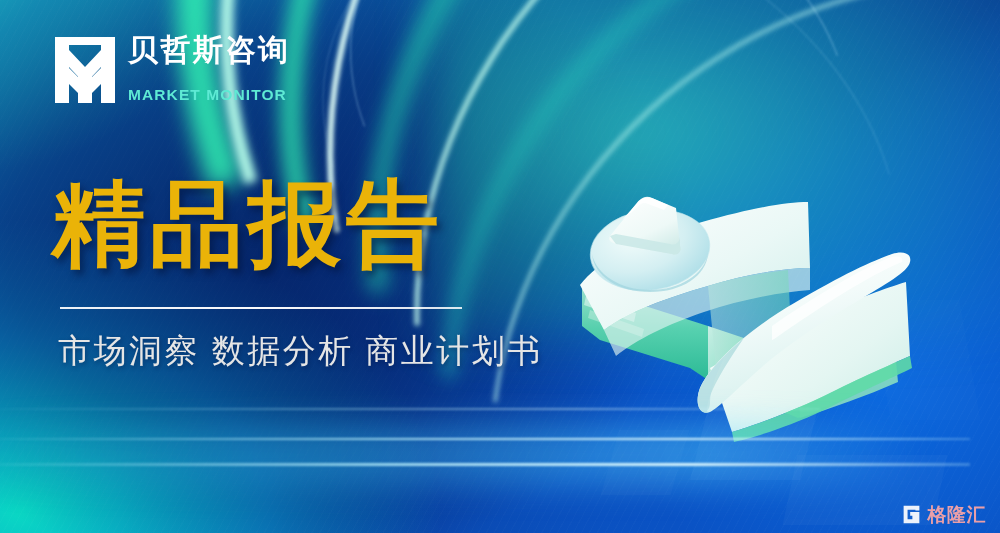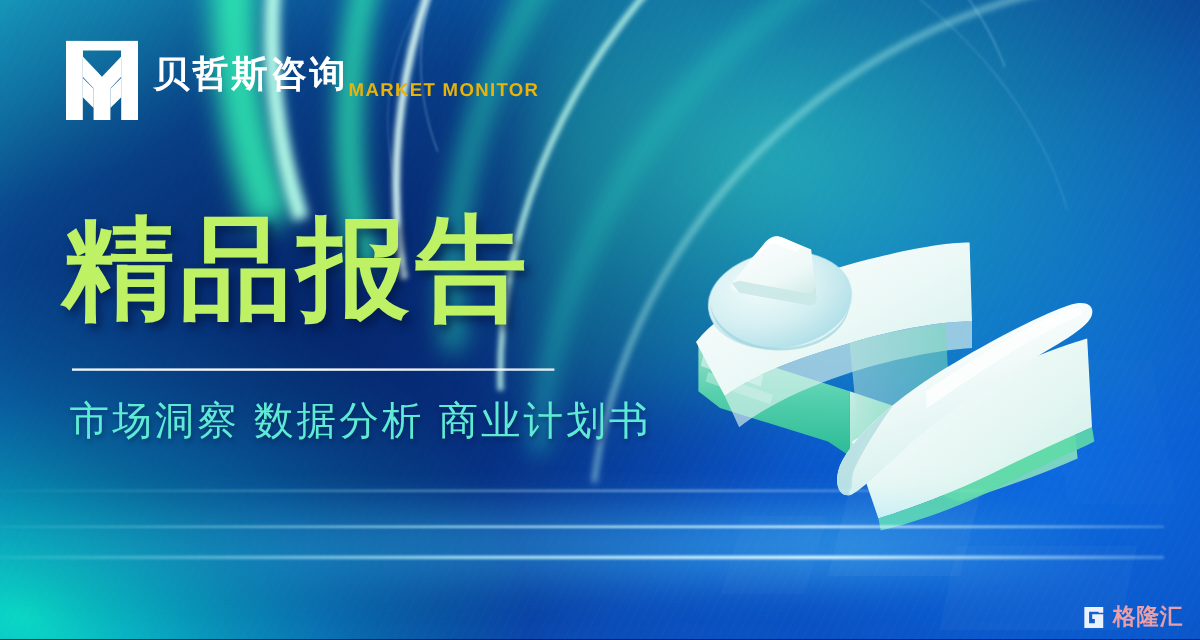--- a/index.html
+++ b/index.html
@@ -289,72 +289,72 @@
     position: absolute;
     left: 55px;
     top: 34px;
     display: flex;
     align-items: center;
     gap: 13px;
   }
   .logo-mark { width: 60px; height: 66px; display: block; }
   .logo-text-col {
     display: flex;
-    flex-direction: row;
+    flex-direction: column;
     justify-content: center;
   }
   .logo-cn {
     color: #ffffff;
     font-size: 30px;
     font-weight: bold;
     letter-spacing: 2.5px;
     line-height: 1.08;
     white-space: nowrap;
     font-family: "Liberation Sans", "DejaVu Sans", sans-serif;
   }
   .logo-en {
-    color: #eab308;
+    color: #5eead4;
     font-size: 15.5px;
     font-weight: bold;
     letter-spacing: 1.1px;
     line-height: 1.5;
     margin-top: 17px;
     white-space: nowrap;
     font-family: "Liberation Sans", "DejaVu Sans", sans-serif;
   }
 
   
   .headline {
     position: absolute;
     left: 52px;
     top: 178px;
-    color: #bef264;
+    color: #eab308;
     font-size: 93px;
     font-weight: bold;
     letter-spacing: 5px;
     line-height: 1.0;
     white-space: nowrap;
     text-shadow: 4px 5px 7px rgba(2,18,58,0.55);
-    font-family: Liberation Sans, sans-serif;
+    font-family: Liberation Serif, serif;
   }
 
   .rule {
     position: absolute;
     left: 60px;
     top: 307px;
     width: 402px;
     height: 2px;
     background: linear-gradient(90deg, rgba(255,255,255,0.92) 0%, rgba(255,255,255,0.98) 50%, rgba(255,255,255,0.85) 100%);
   }
 
   .subhead {
     position: absolute;
     left: 58px;
     top: 330px;
-    color: #5eead4;
+    color: #e5e5e5;
     font-size: 33px;
     font-weight: normal;
     letter-spacing: 2.5px;
     line-height: 1.25;
     white-space: nowrap;
     text-shadow: 1px 2px 4px rgba(2,18,58,0.40);
     font-family: "Liberation Sans", "DejaVu Sans", sans-serif;
   }
 
   

